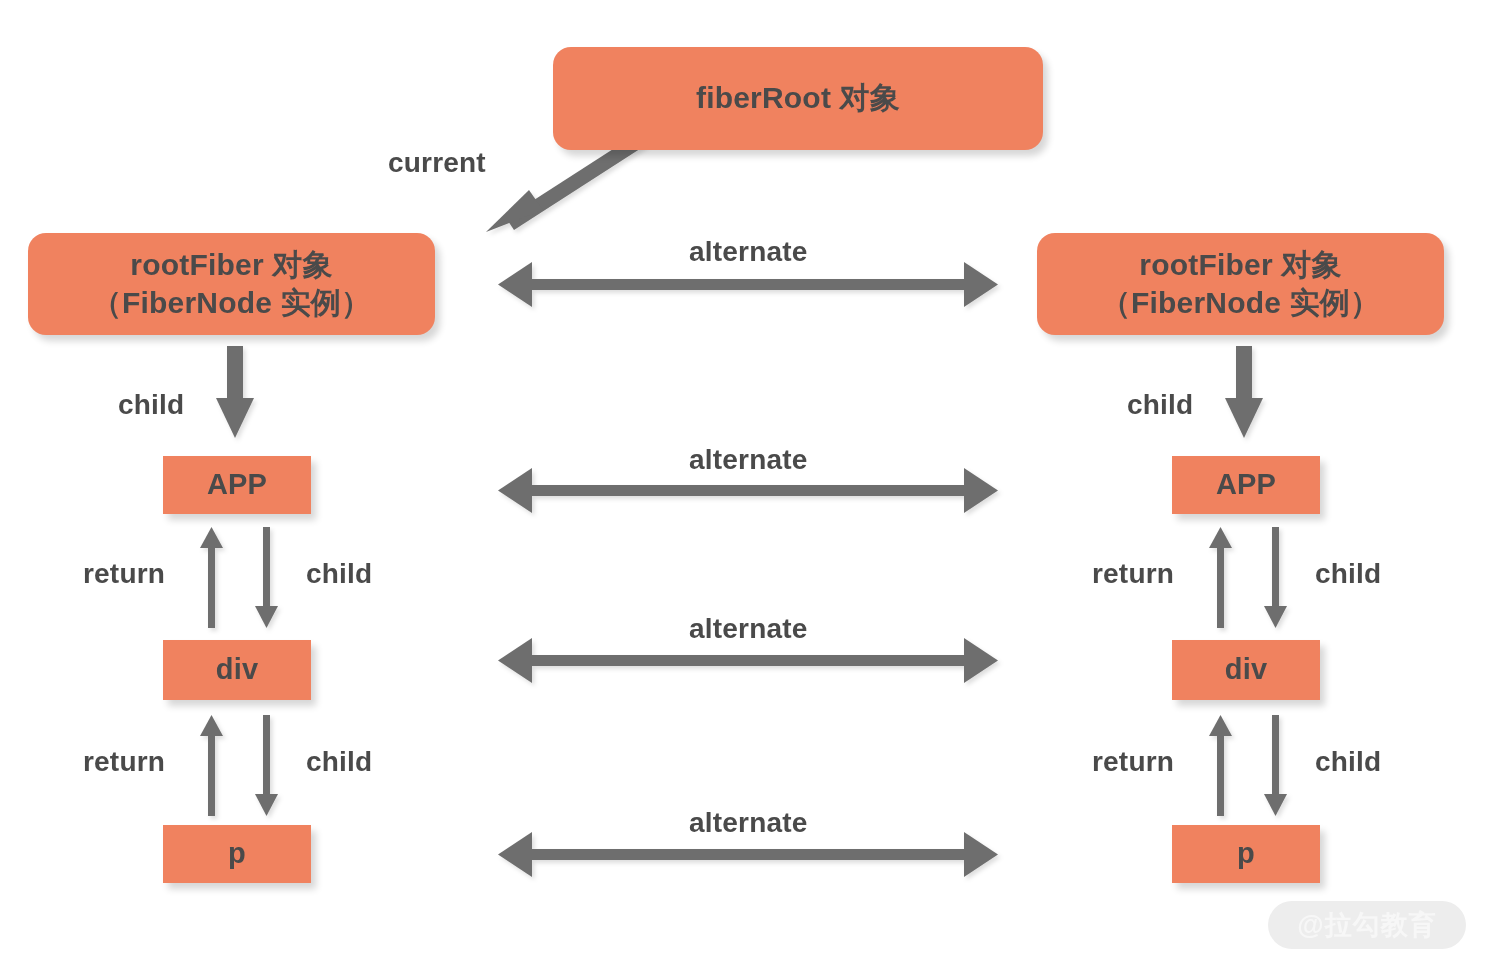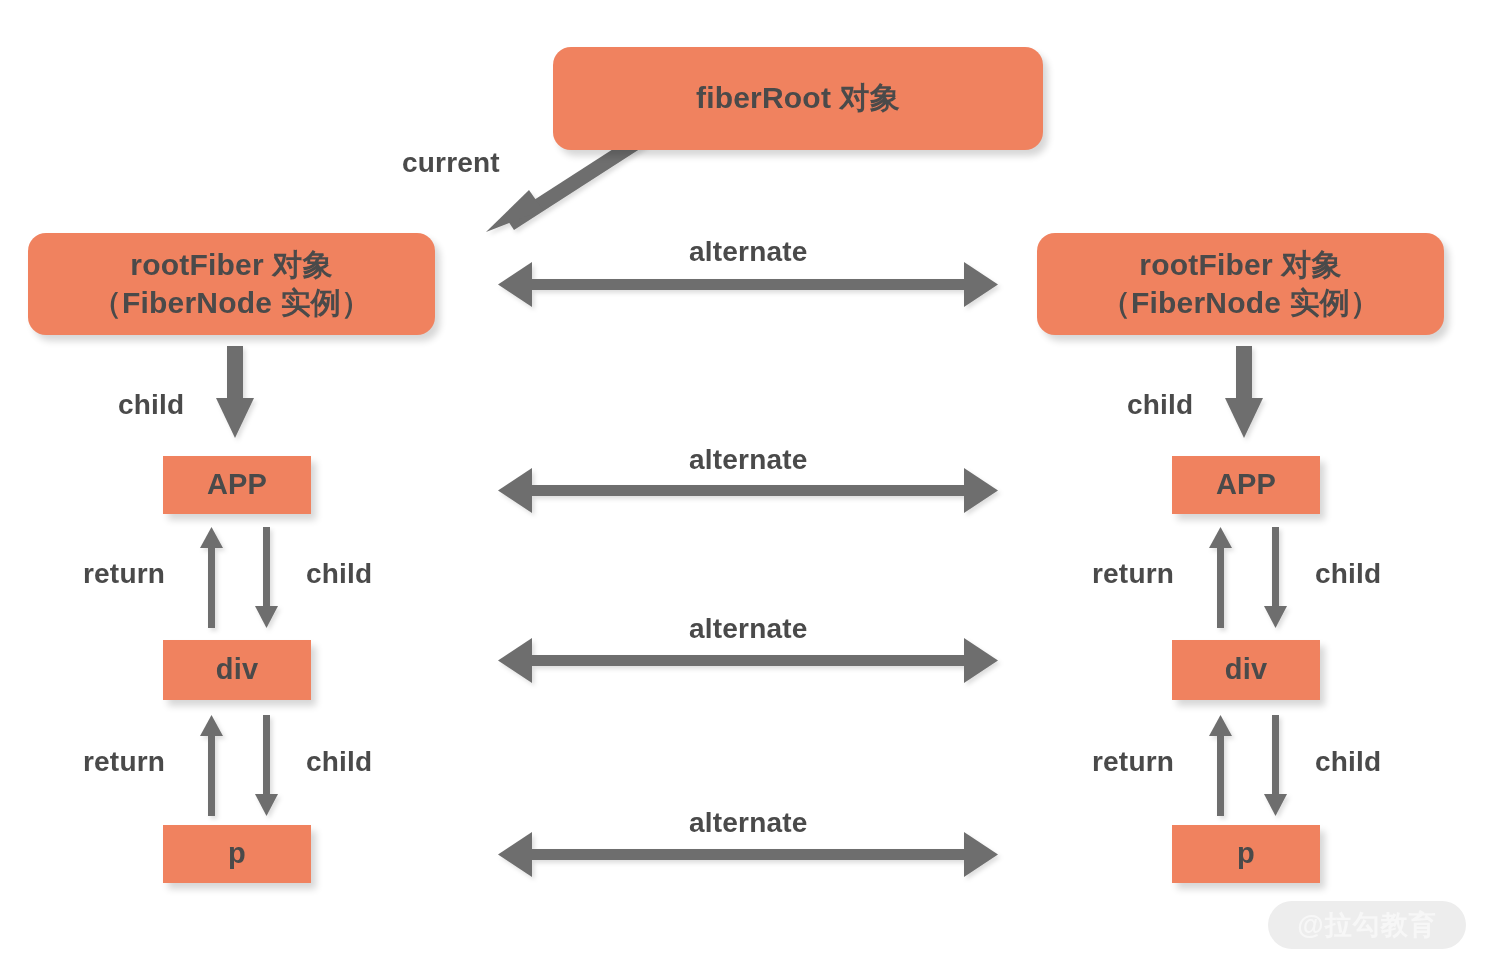--- a/index.html
+++ b/index.html
@@ -208,21 +208,21 @@
   </div>
 
   <div class="node small" style="left:1172px; top:640px; width:148px; height:60px;">
     <span class="ln">div</span>
   </div>
 
   <div class="node small" style="left:1172px; top:825px; width:148px; height:58px;">
     <span class="ln">p</span>
   </div>
 
-  <div class="label" style="left:402px; top:147px;">current</div>
+  <div class="label" style="left:388px; top:147px;">current</div>
 
   <div class="label" style="left:689px; top:236px;">alternate</div>
   <div class="label" style="left:689px; top:444px;">alternate</div>
   <div class="label" style="left:689px; top:613px;">alternate</div>
   <div class="label" style="left:689px; top:807px;">alternate</div>
 
   <div class="label" style="left:118px; top:389px;">child</div>
   <div class="label" style="left:1127px; top:389px;">child</div>
 
   <div class="label" style="left:83px; top:558px;">return</div>

